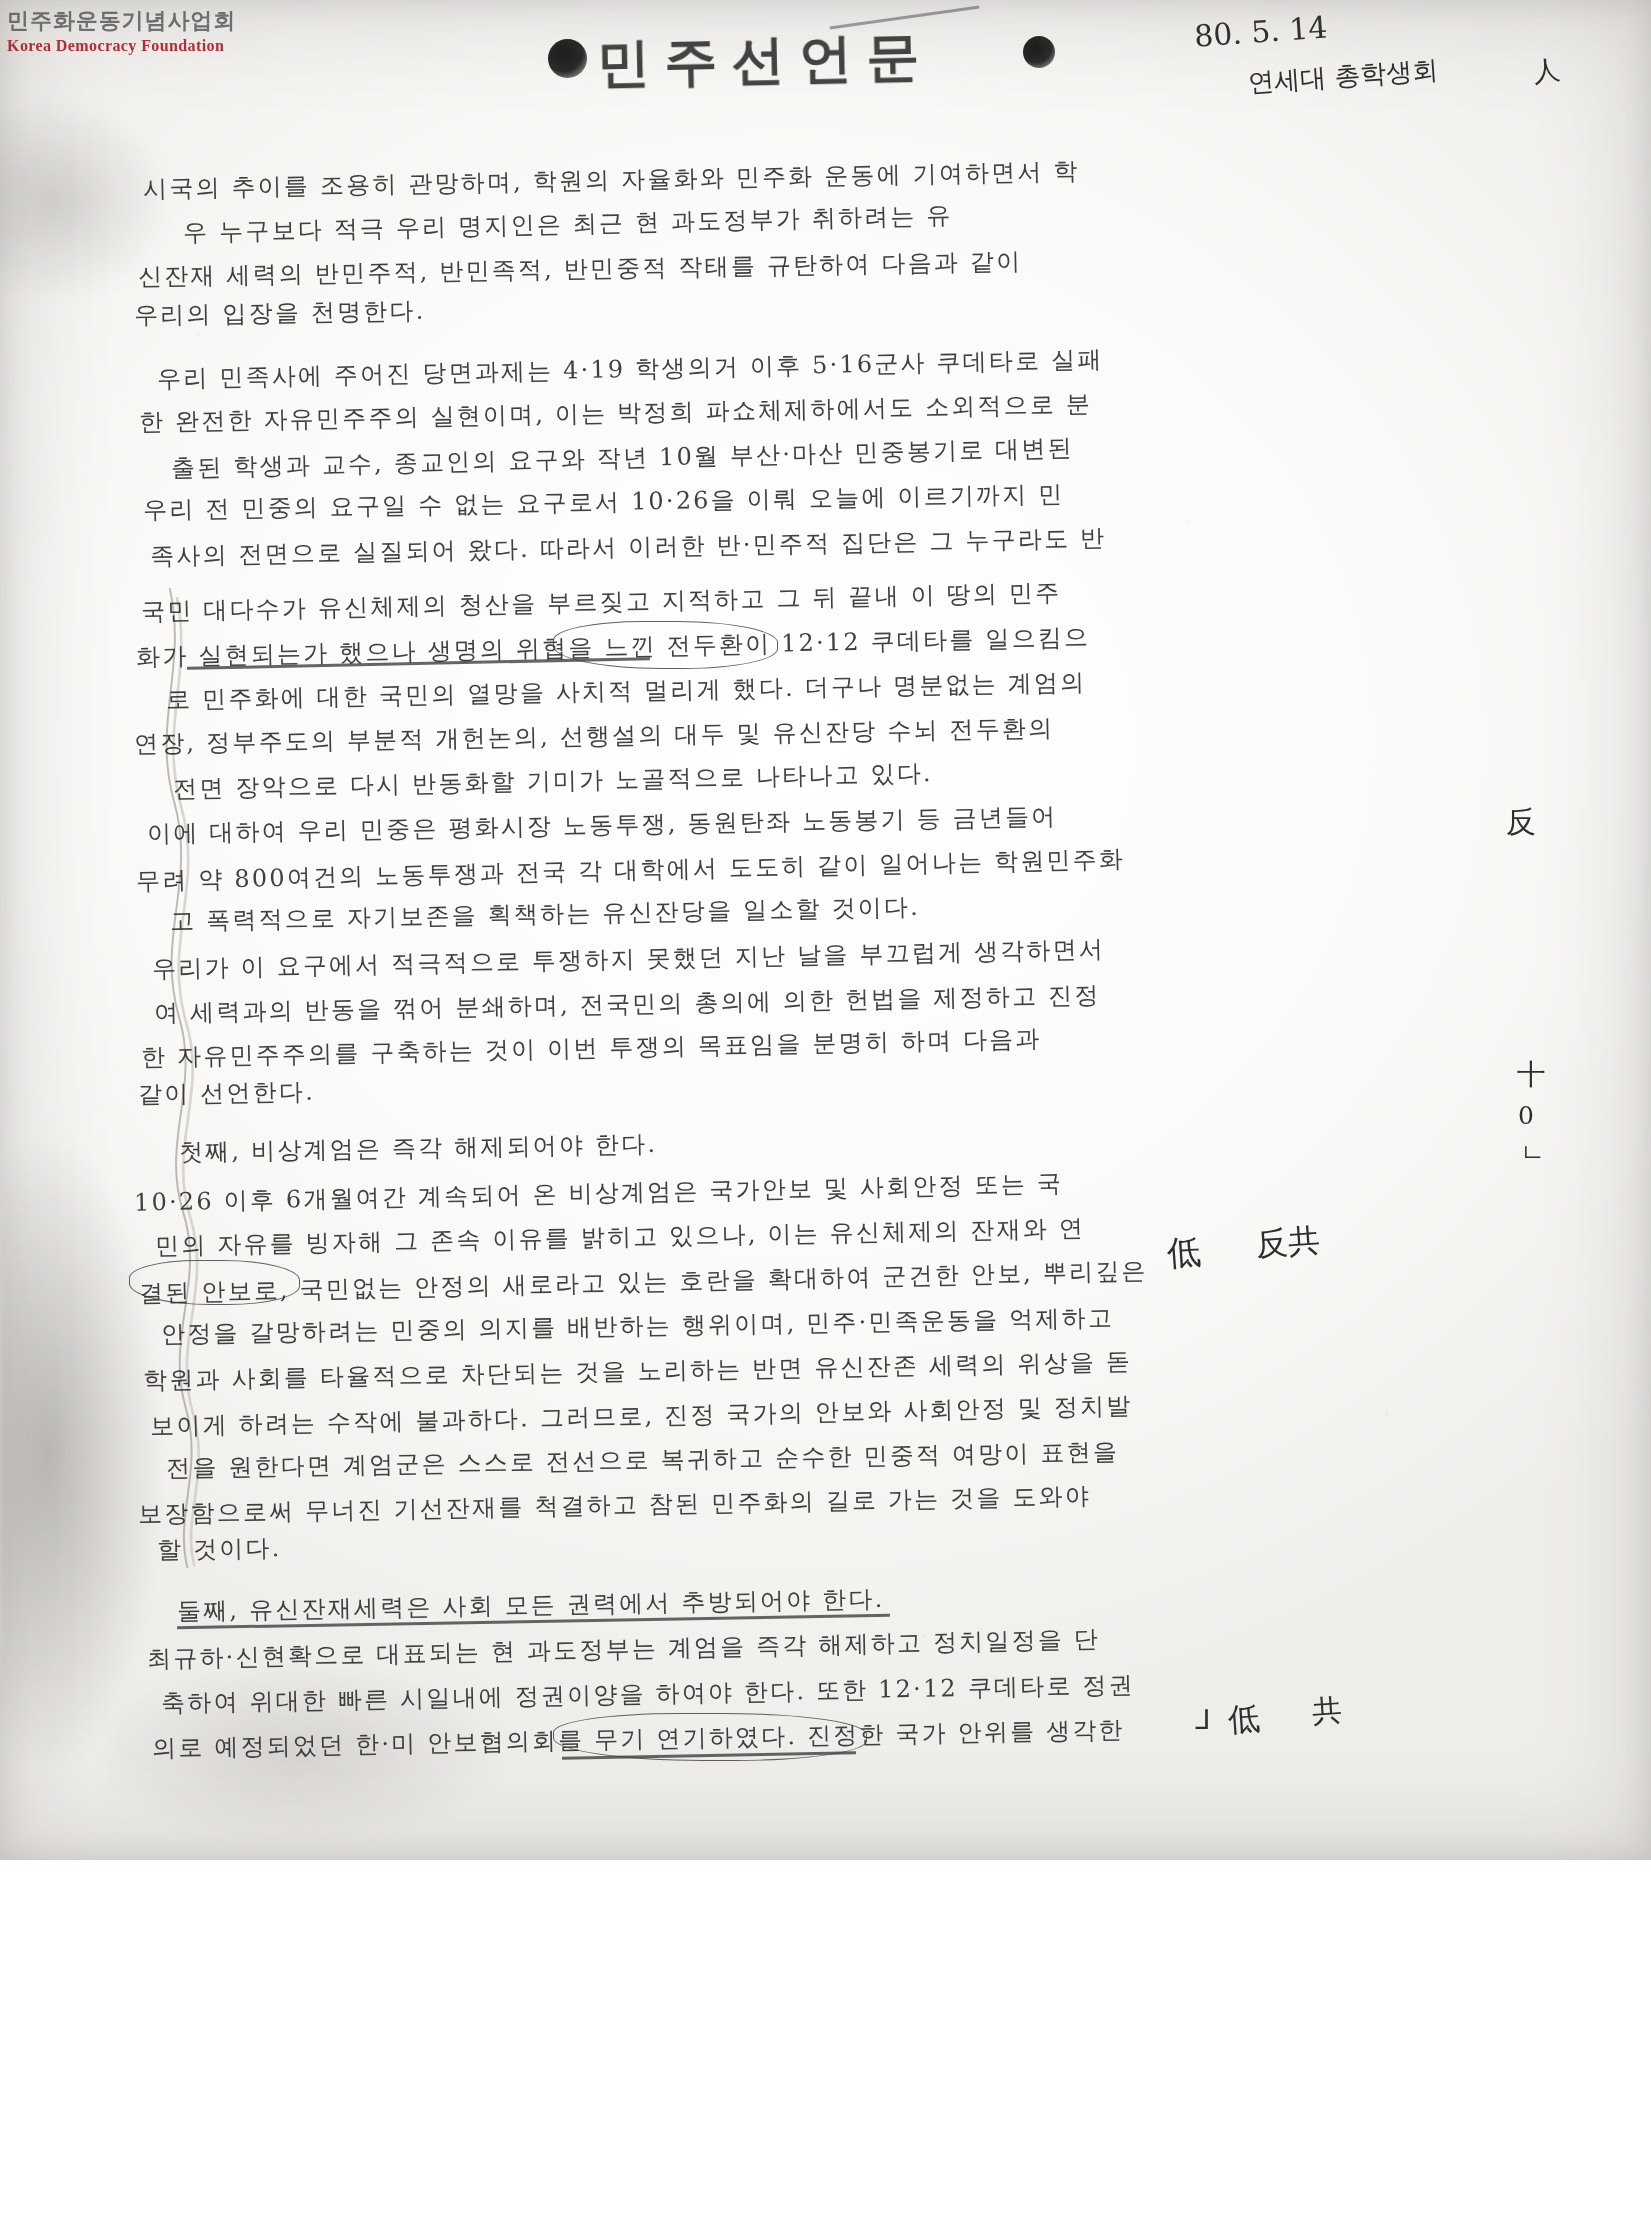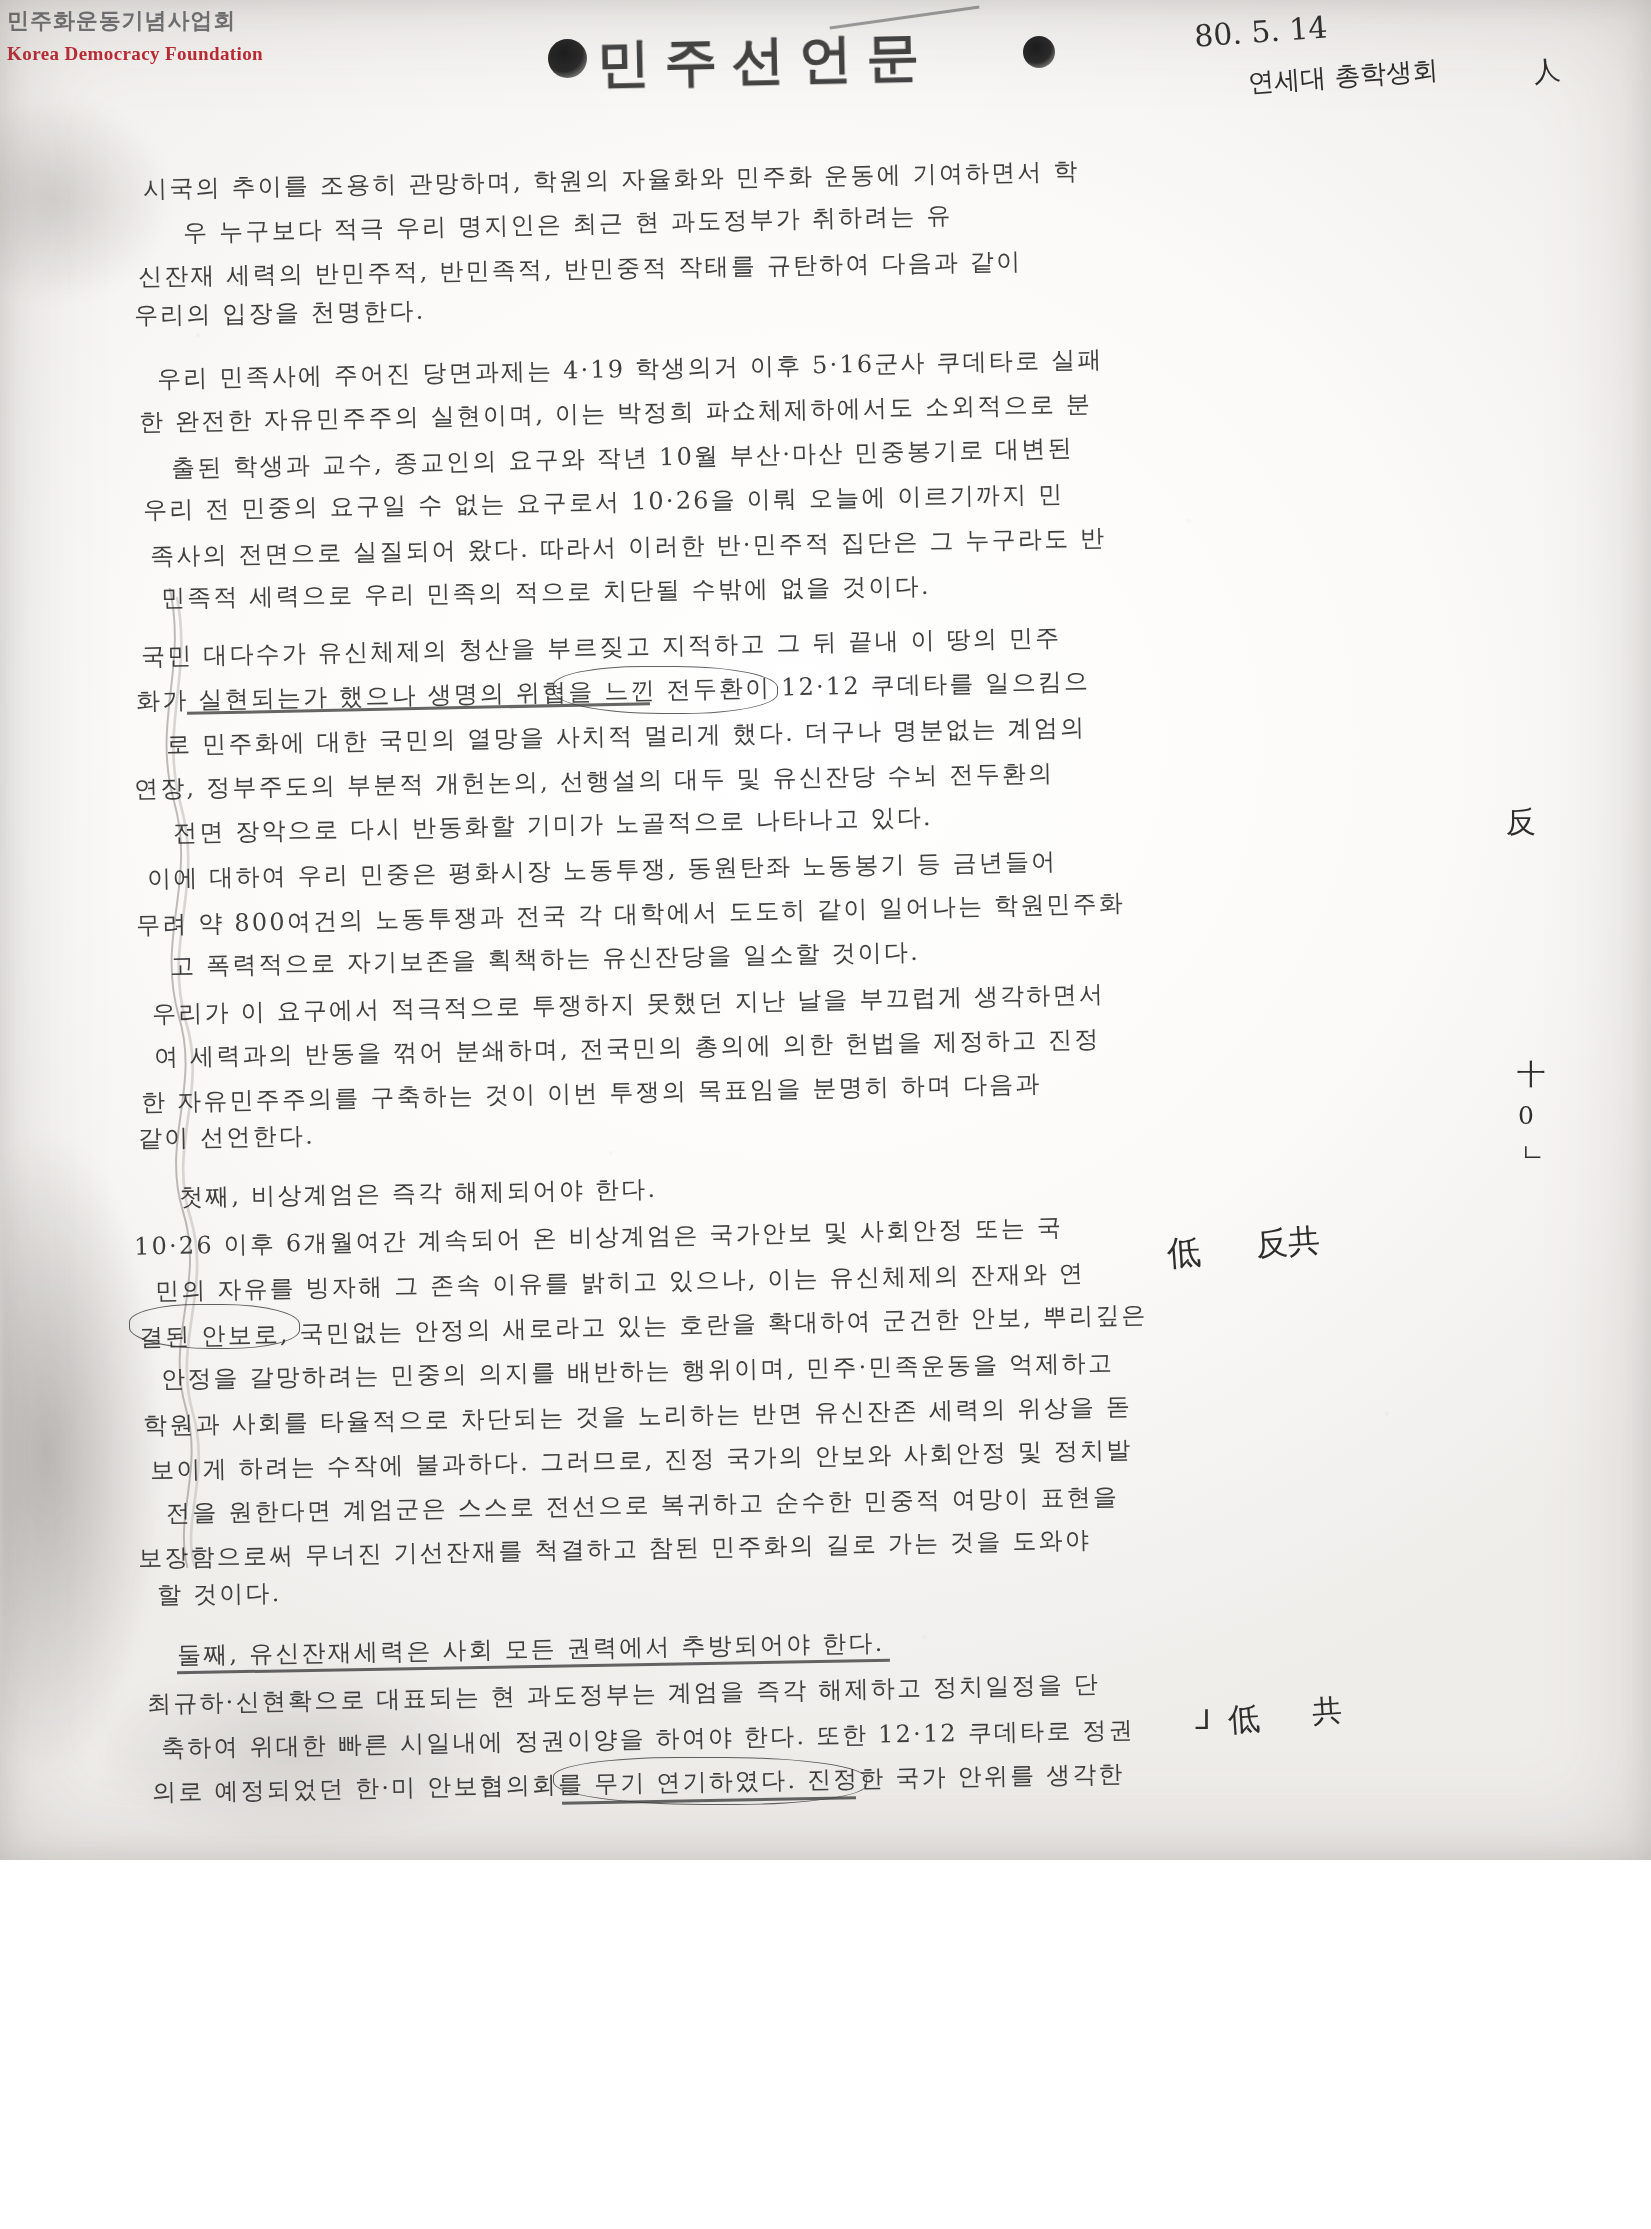--- a/index.html
+++ b/index.html
@@ -85,25 +85,25 @@
   .wm-kr {
     font-family: "Liberation Sans", sans-serif;
     font-size: 22px;
     font-weight: 700;
     color: #5b5b5f;
     letter-spacing: 0.9px;
     opacity: .85;
   }
   .wm-en {
     font-family: "Liberation Serif", serif;
-    font-size: 19px;
+    font-size: 16px;
     font-weight: 700;
     color: #b9202a;
     letter-spacing: 0.4px;
-    margin-top: 12px;
+    margin-top: 6px;
     opacity: .95;
   }
 
   
   .title-line {
     position: absolute;
     left: 535px; top: 9px;
     width: 624px; height: 98px;
   }
   .title-text {
@@ -264,23 +264,20 @@
         </div>
       <div class="hline">
           <div class="ink" style="transform:translateY(-50%) rotate(-1.3deg); margin-left:37px;">출된 학생과 교수, 종교인의 요구와 작년 10월 부산·마산 민중봉기로 대변된</div>
         </div>
       <div class="hline">
           <div class="ink" style="transform:translateY(-50%) rotate(-1.0deg); margin-left:9px;">우리 전 민중의 요구일 수 없는 요구로서 10·26을 이뤄 오늘에 이르기까지 민</div>
         </div>
       <div class="hline">
           <div class="ink" style="transform:translateY(-50%) rotate(-1.1deg); margin-left:16px;">족사의 전면으로 실질되어 왔다. 따라서 이러한 반·민주적 집단은 그 누구라도 반</div>
         </div>
-      <div class="hline">
-          <div class="ink" style="transform:translateY(-50%) rotate(-0.9deg); margin-left:27px;">민족적 세력으로 우리 민족의 적으로 치단될 수밖에 없을 것이다.</div>
-        </div>
     </div>
 
     <div class="para">
       <div class="hline">
           <div class="ink" style="transform:translateY(-50%) rotate(-1.2deg); margin-left:7.1px;">국민 대다수가 유신체제의 청산을 부르짖고 지적하고 그 뒤 끝내 이 땅의 민주</div>
         </div>
       <div class="hline" style="position:relative;">
         <div class="ink" style="transform:translateY(-50%) rotate(-1.2deg); margin-left:1.8px;">화가 실현되는가 했으나 생명의 위협을 느낀 전두환이 12·12 쿠데타를 일으킴으</div>
         <div class="ul thick" style="left:53px; top:36px; width:463px; transform:rotate(-1.2deg);"></div>
         <div class="box-mark" style="left:419px; top:-5.3px; width:223px; height:46px;"></div>

